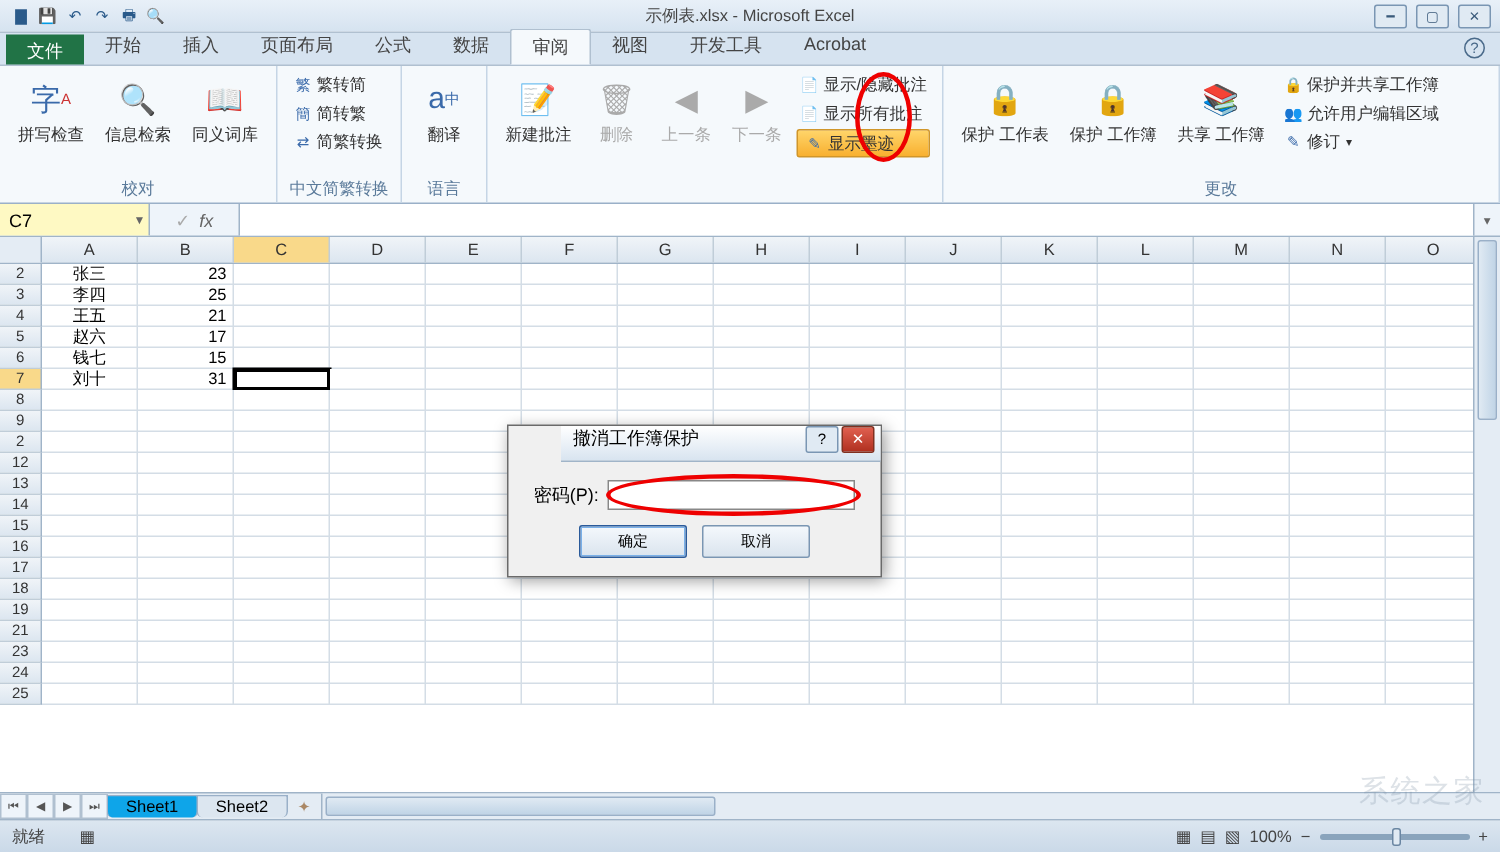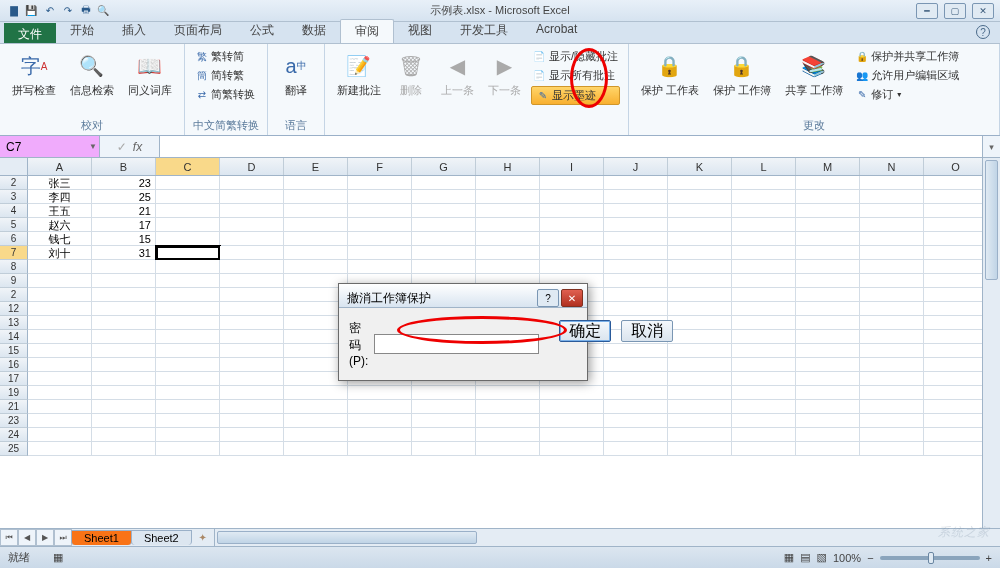--- a/index.html
+++ b/index.html
@@ -30,21 +30,21 @@
 .smallrow { display: flex; align-items: center; gap: 2px; font-size: 11px; color: #333; padding: 1px 2px; cursor: pointer; white-space: nowrap; }
 .smallrow .sic { width: 14px; height: 14px; font-size: 10px; color: #3a6aaa; display: flex; align-items: center; justify-content: center; }
 .col { display: flex; flex-direction: column; gap: 2px; }
 .ink-btn { background: linear-gradient(#ffd56a,#f8b030); border: 1px solid #d0962a; border-radius: 2px; padding: 1px 4px; font-size: 11px; display: flex; align-items: center; gap: 2px; }
 
 
 .red-ellipse { position: absolute; border: 3px solid #e00; border-radius: 50%; width: 38px; height: 60px; left: 570px; top: 48px; pointer-events: none; z-index: 5; }
 
 
 .fbar { height: 22px; border-bottom: 1px solid #a0b4c8; display: flex; align-items: stretch; background: #eef4fa; }
-.namebox { width: 100px; border-right: 1px solid #a0b4c8; display: flex; align-items: center; padding: 0 6px; font-size: 12px; background: #f0abfc; position: relative; }
+.namebox { width: 100px; border-right: 1px solid #a0b4c8; display: flex; align-items: center; padding: 0 6px; font-size: 12px; background: #fef9c3; position: relative; }
 .namebox .dd { position: absolute; right: 2px; font-size: 8px; color: #666; }
 .fx { width: 60px; border-right: 1px solid #a0b4c8; display: flex; align-items: center; justify-content: center; gap: 6px; font-size: 12px; color: #666; }
 .formula-input { flex: 1; background: #fff; }
 .fbar-end { width: 18px; border-left: 1px solid #a0b4c8; display: flex; align-items: center; justify-content: center; font-size: 9px; color: #666; }
 
 
 .grid-wrap { height: 370px; overflow: hidden; display: flex; flex-direction: column; }
 .col-headers { display: flex; height: 18px; background: linear-gradient(#f0f4f8,#dce6f0); border-bottom: 1px solid #a0b4c8; }
 .corner { width: 28px; border-right: 1px solid #a0b4c8; background: #e4ecf4; }
 .ch { width: 64px; border-right: 1px solid #c0cdd8; text-align: center; font-size: 11px; color: #333; line-height: 18px; }
@@ -55,50 +55,50 @@
 .rh.sel { background: #f9d98a; }
 .cell { width: 64px; border-right: 1px solid #d4dde6; border-bottom: 1px solid #d4dde6; font-size: 11px; padding: 0 4px; line-height: 14px; text-align: center; color: #000; background: #fff; }
 .cell.txt { text-align: center; }
 .cell.num { text-align: right; }
 .cell.selected { outline: 3px solid #000; outline-offset: -2px; }
 
 
 .hscroll { height: 18px; display: flex; background: #e4ecf4; border-top: 1px solid #a0b4c8; }
 .sheet-tabs { display: flex; align-items: center; gap: 0; font-size: 11px; }
 .navbtn { width: 18px; height: 17px; border: 1px solid #b0c0d0; background: #eef4fa; display: flex; align-items: center; justify-content: center; font-size: 8px; color: #555; }
-.sheettab { padding: 1px 12px; border: 1px solid #9ab0c8; border-bottom: none; background: #f97316; border-radius: 0 0 4px 4px; margin-left: -1px; }
+.sheettab { padding: 1px 12px; border: 1px solid #9ab0c8; border-bottom: none; background: #0ea5e9; border-radius: 0 0 4px 4px; margin-left: -1px; }
 .sheettab.inactive { background: #dce6f0; }
 .newsheet { width: 22px; height: 16px; display: flex; align-items: center; justify-content: center; font-size: 10px; color: #a86; }
 .htrack { flex: 1; background: #e4ecf4; border-left: 1px solid #a0b4c8; position: relative; }
 .hthumb { position: absolute; left: 2px; top: 2px; height: 13px; width: 260px; background: linear-gradient(#e0eaf3,#c0d4e6); border: 1px solid #9ab0c8; border-radius: 2px; }
 
 
 .status { height: 22px; background: linear-gradient(#dce6f0,#cad9e8); border-top: 1px solid #a0b4c8; display: flex; align-items: center; justify-content: space-between; padding: 0 8px; font-size: 11px; color: #444; }
 .zoom { display: flex; align-items: center; gap: 6px; }
 .zslider { width: 100px; height: 4px; background: #8aa4bc; position: relative; border-radius: 2px; }
 .zthumb { position: absolute; left: 48px; top: -4px; width: 6px; height: 12px; background: #e0eaf3; border: 1px solid #6a86a2; border-radius: 2px; }
 
 
 .dialog { position: absolute; left: 338px; top: 283px; width: 250px; background: #f0f0f0; border: 1px solid #6a6a6a; box-shadow: 2px 2px 10px rgba(0,0,0,.4); }
-.dlg-title { height: 24px; background: linear-gradient(#fff,#d8e4f0); display: flex; align-items: flex-end; justify-content: space-between; padding: 0 4px 0 8px; font-size: 12px; border-bottom: 1px solid #a0b4c8; }
+.dlg-title { height: 24px; background: linear-gradient(#fff,#d8e4f0); display: flex; align-items: flex-start; justify-content: space-between; padding: 0 4px 0 8px; font-size: 12px; border-bottom: 1px solid #a0b4c8; margin-left: 35px; }
 .dlg-btns { display: flex; gap: 2px; }
 .dlg-h { width: 22px; height: 18px; border: 1px solid #7a96b3; border-radius: 2px; background: #e0eaf3; display: flex; align-items: center; justify-content: center; font-size: 10px; }
 .dlg-close { background: linear-gradient(#e06050,#b03020); color: #fff; border-color: #803020; }
-.dlg-body { padding: 12px 10px; display: flex; flex-direction: row; gap: 20px; }
+.dlg-body { padding: 12px 10px; display: flex; flex-direction: column; gap: 10px; align-items: center; }
 .dlg-row { display: flex; align-items: center; gap: 6px; font-size: 12px; position: relative; }
 .dlg-input { flex: 1; height: 20px; border: 1px solid #888; background: #fff; padding: 0 4px; font-size: 12px; }
 .dlg-input-red { position: absolute; left: 48px; top: -4px; width: 170px; height: 28px; border: 3px solid #e00; border-radius: 50%; pointer-events: none; }
 .dlg-actions { display: flex; justify-content: flex-end; gap: 10px; }
-.dlg-btn { width: 52px; height: 22px; background: linear-gradient(#f4f8fc,#dae4ee); border: 1px solid #7a96b3; border-radius: 2px; font-size: 16px; font-family: Liberation Mono, monospace; }
+.dlg-btn { width: 72px; height: 22px; background: linear-gradient(#f4f8fc,#dae4ee); border: 1px solid #7a96b3; border-radius: 2px; font-size: 10px; font-family: Liberation Mono, monospace; }
 .dlg-btn.default { border: 1px solid #2a5a9a; box-shadow: inset 0 0 0 1px #7ab0e8; }
 
 .vscroll { position: absolute; right: 0; top: 158px; width: 18px; height: 370px; background: #e4ecf4; border-left: 1px solid #a0b4c8; }
 .vthumb { position: absolute; top: 2px; left: 2px; width: 13px; height: 120px; background: linear-gradient(90deg,#e0eaf3,#c0d4e6); border: 1px solid #9ab0c8; border-radius: 2px; }
 
-.watermark { position: absolute; right: 10px; bottom: 30px; font-size: 12px; color: rgba(120,140,160,.25); font-style: italic; letter-spacing: 1px; pointer-events: none; }
+.watermark { position: absolute; right: 10px; bottom: 30px; font-size: 20px; color: rgba(120,140,160,.25); letter-spacing: 1px; pointer-events: none; }
 </style>
 </head>
 <body>
 
 <div class="titlebar">
   <div class="qat">
     <span class="qat-icon">▇</span>
     <span class="qat-icon">💾</span>
     <span class="qat-icon">↶</span>
     <span class="qat-icon">↷</span>
@@ -552,20 +552,38 @@
         <div class="cell"></div>
         <div class="cell"></div>
         <div class="cell"></div>
         <div class="cell"></div>
         <div class="cell"></div>
         <div class="cell"></div>
         <div class="cell"></div>
         <div class="cell"></div>
       </div>
       <div class="row">
+        <div class="rh">18</div>
+        <div class="cell"></div>
+        <div class="cell"></div>
+        <div class="cell"></div>
+        <div class="cell"></div>
+        <div class="cell"></div>
+        <div class="cell"></div>
+        <div class="cell"></div>
+        <div class="cell"></div>
+        <div class="cell"></div>
+        <div class="cell"></div>
+        <div class="cell"></div>
+        <div class="cell"></div>
+        <div class="cell"></div>
+        <div class="cell"></div>
+        <div class="cell"></div>
+      </div>
+      <div class="row">
         <div class="rh">19</div>
         <div class="cell"></div>
         <div class="cell"></div>
         <div class="cell"></div>
         <div class="cell"></div>
         <div class="cell"></div>
         <div class="cell"></div>
         <div class="cell"></div>
         <div class="cell"></div>
         <div class="cell"></div>

